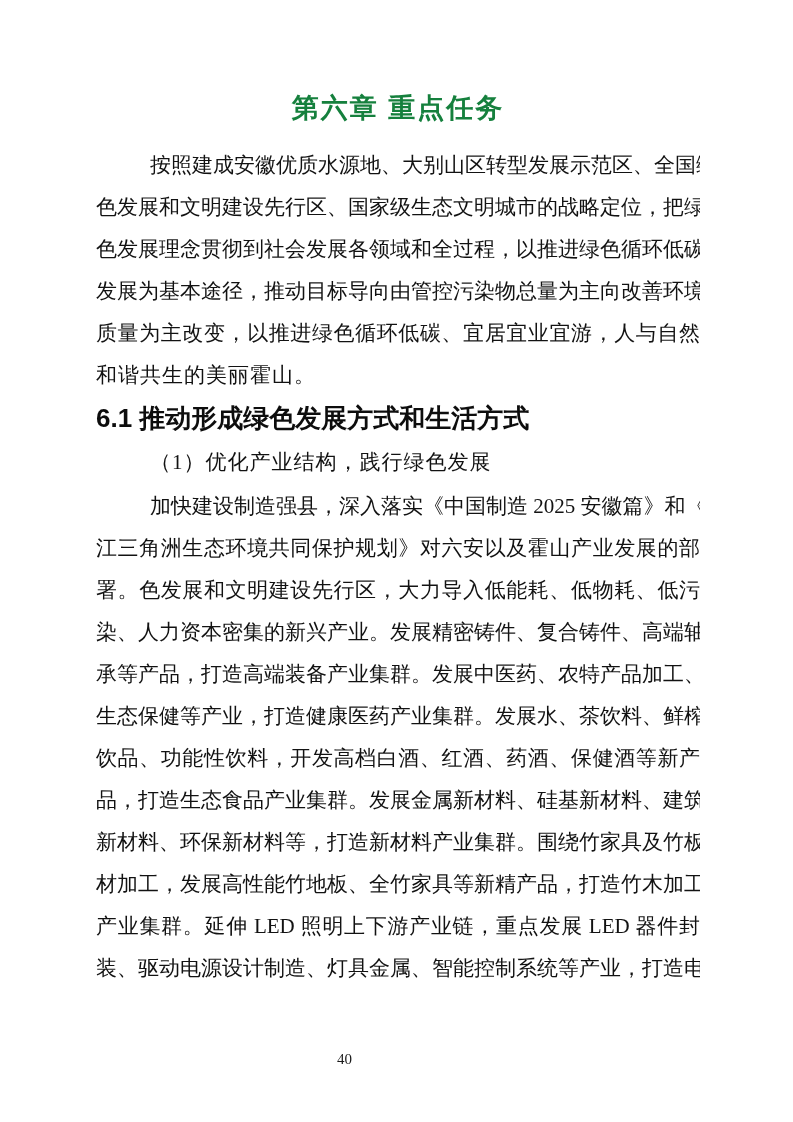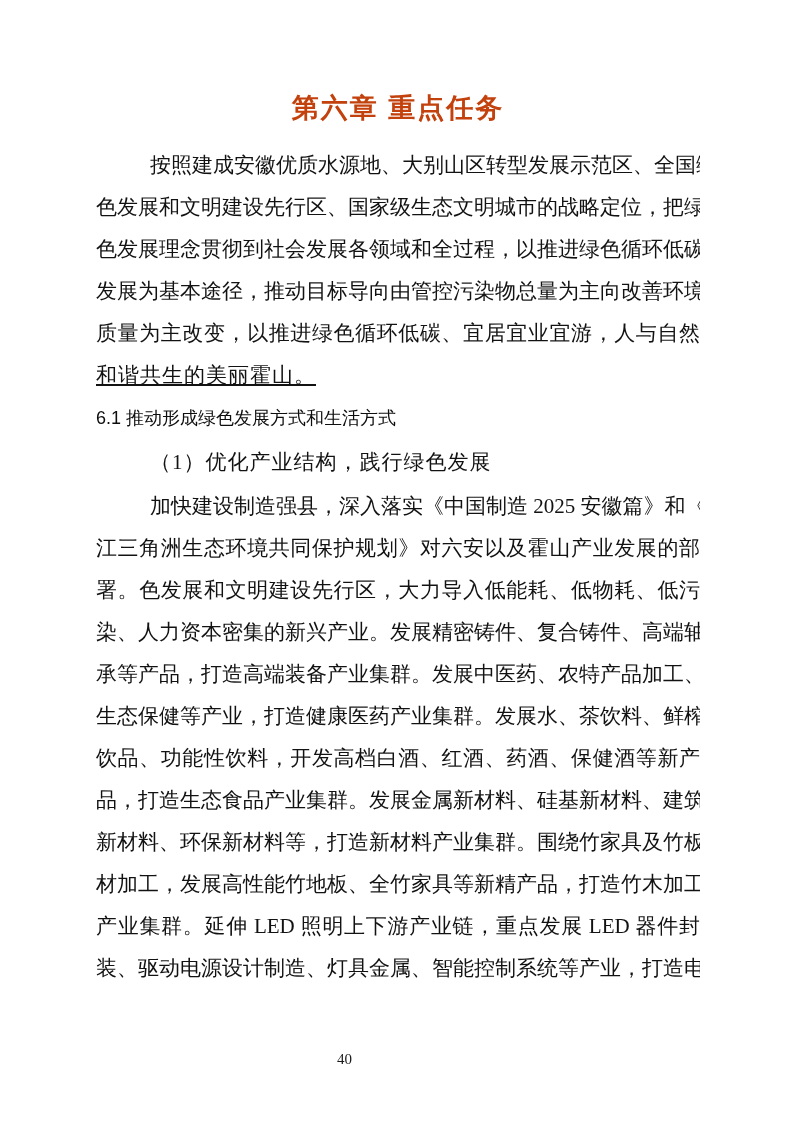--- a/index.html
+++ b/index.html
@@ -23,47 +23,46 @@
     width: 604px;
   }
   .doc-title {
     font-family: "Liberation Sans", "DejaVu Sans", sans-serif;
     font-size: 27px;
     font-weight: bold;
     line-height: 40px;
     text-align: center;
     letter-spacing: 2px;
     margin: 0 0 16px 0;
-    color: #c2410c;
+    color: #15803d;
   }
   .para {
     margin: 0;
   }
   .line {
     font-size: 21px;
     line-height: 42px;
     height: 42px;
     white-space: nowrap;
     text-align: justify;
     text-align-last: justify;
     overflow: hidden;
   }
   .line.last {
     text-align: left;
     text-align-last: left;
     letter-spacing: 1px;
-    text-decoration: underline;
   }
   .line.indent {
     text-indent: 54px;
   }
   .heading {
     font-family: "Liberation Sans", "DejaVu Sans", sans-serif;
-    font-size: 18px;
-    font-weight: normal;
+    font-size: 26px;
+    font-weight: bold;
     line-height: 45px;
     height: 45px;
     margin: 0;
     white-space: nowrap;
     color: #0d0d0d;
   }
   .sub-item {
     font-size: 21px;
     line-height: 42px;
     height: 42px;

